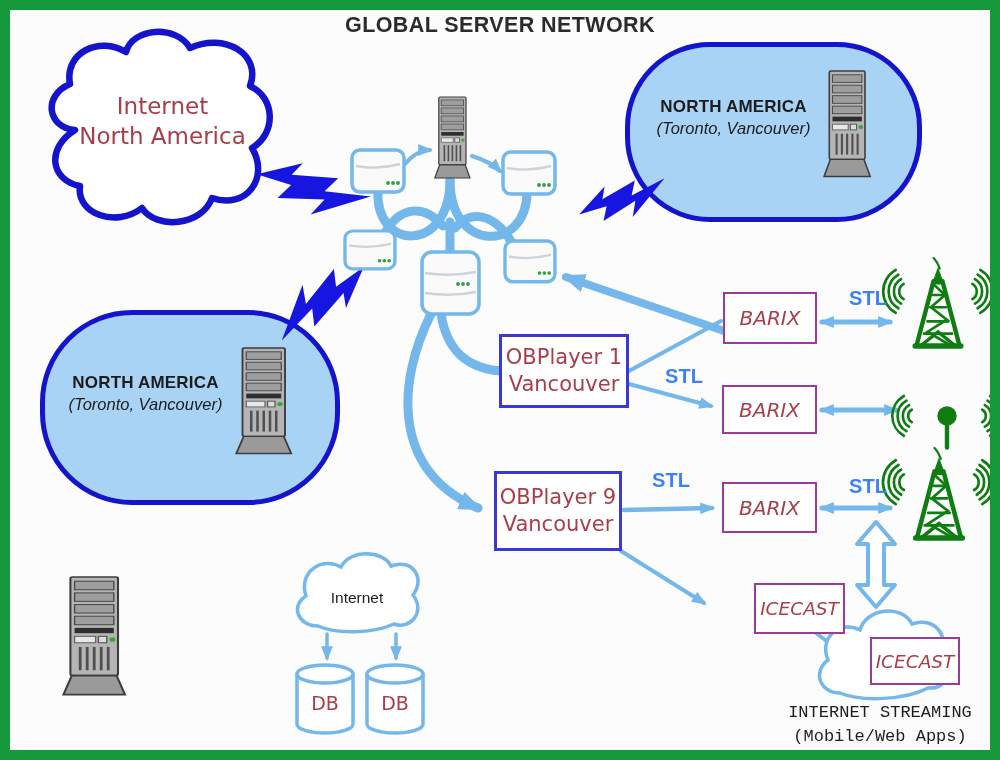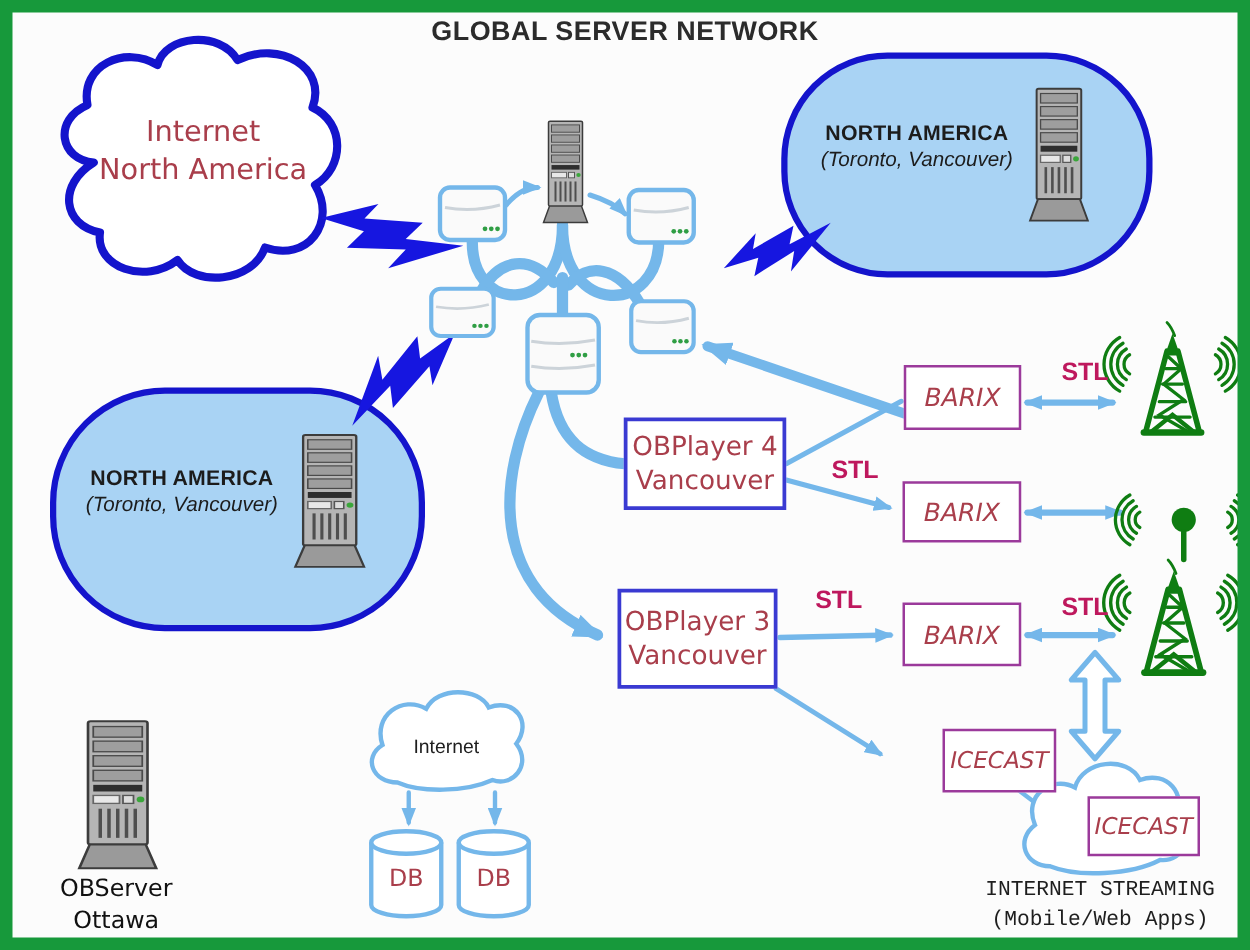--- a/index.html
+++ b/index.html
@@ -33,21 +33,21 @@
   .captext  { color:#1c1c1c; font-family:"Liberation Sans",sans-serif; line-height:1.3; }
   .captext .l1 { font-size:17px; font-weight:600; letter-spacing:.2px; }
   .captext .l2 { font-size:16.5px;font-style:italic; }
   .capsule { position:absolute; z-index:0; background:var(--capsule-fill,#a9d3f4); border:5px solid var(--deep-blue,#1414cc); }
   .cap-top { left:625px; top:42px; width:287px; height:170px; border-radius:85px; }
   .cap-left{ left:40px; top:310px; width:290px; height:185px; border-radius:92px; }
   .box { position:absolute; z-index:2; background:#fff; display:flex; flex-direction:column; align-items:center; justify-content:center; box-sizing:border-box; text-align:center; }
   .b-blue   { border:3px solid var(--blue-border,#3a3ad2); color:var(--red-text,#a93e4b); font-size:21px; line-height:1.3; }
   .b-purple { border:2.5px solid var(--purple-border,#9b3a9b); color:var(--red-text,#a93e4b); font-size:20px;font-style:italic; }
   .icecast-sz { font-size:18.5px;margin-left:32px; }
-  .stl { position:absolute; z-index:2; width:56px; text-align:center; font:600 20px "Liberation Sans",sans-serif; color:#be185d; }
+  .stl { position:absolute; z-index:2; width:56px; text-align:center; font:600 20px "Liberation Sans",sans-serif; color:#3b82f6; }
   .plain-dark { color:#1e1e1e; font-family:"Liberation Sans",sans-serif; }
   .redtext { color:var(--red-text,#a93e4b); }
 </style>
 </head>
 <body>
 
 <div class="stage">
 
   <div class="capsule cap-top"></div>
   <div class="capsule cap-left"></div>
@@ -194,49 +194,45 @@
     <div class="l1">NORTH AMERICA</div>
     <div class="l2">(Toronto, Vancouver)</div>
   </div>
 
   <div class="t captext" style="left:48px; top:372px; width:195px;">
     <div class="l1">NORTH AMERICA</div>
     <div class="l2">(Toronto, Vancouver)</div>
   </div>
 
   <div class="box b-blue" style="left:499px; top:334px; width:130px; height:74px;">
-    <div>OBPlayer 4</div>
+    <div>OBPlayer 1</div>
     <div>Vancouver</div>
   </div>
   <div class="box b-blue" style="left:494px; top:471px; width:128px; height:80px;">
-    <div>OBPlayer 3</div>
+    <div>OBPlayer 9</div>
     <div>Vancouver</div>
   </div>
 
   <div class="box b-purple" style="left:723px; top:292px; width:94px; height:52px;">BARIX</div>
   <div class="box b-purple" style="left:722px; top:385px; width:95px; height:49px;">BARIX</div>
   <div class="box b-purple" style="left:722px; top:482px; width:95px; height:51px;">BARIX</div>
 
   <div class="box b-purple icecast-sz" style="left:722px; top:583px; width:91px; height:51px;">ICECAST</div>
   <div class="box b-purple icecast-sz" style="left:838px; top:637px; width:90px; height:48px;">ICECAST</div>
 
   <div class="stl" style="left:840px; top:287px;">STL</div>
   <div class="stl" style="left:656px; top:365px;">STL</div>
   <div class="stl" style="left:643px; top:469px;">STL</div>
   <div class="stl" style="left:840px; top:475px;">STL</div>
 
   <div class="t plain-dark" style="left:302px; top:589px; width:110px; font-size:15.5px;">Internet</div>
 
   <div class="t redtext" style="left:297px; top:692px; width:56px; font-size:19px;">DB</div>
   <div class="t redtext" style="left:367px; top:692px; width:56px; font-size:19px;">DB</div>
 
-  <div class="t" style="left:38px; top:699px; width:110px; font-size:19px; color:#111; line-height:1.3;">
-    <div>OBServer</div>
-    <div>Ottawa</div>
-  </div>
 
   <div class="t plain-dark" style="left:775px; top:701px; width:210px; font-size:17px; line-height:1.4;font-family:Liberation Mono, monospace;">
     <div>INTERNET STREAMING</div>
     <div>(Mobile/Web Apps)</div>
   </div>
 
   <div class="frame"></div>
 </div>
 
 </body></html>

